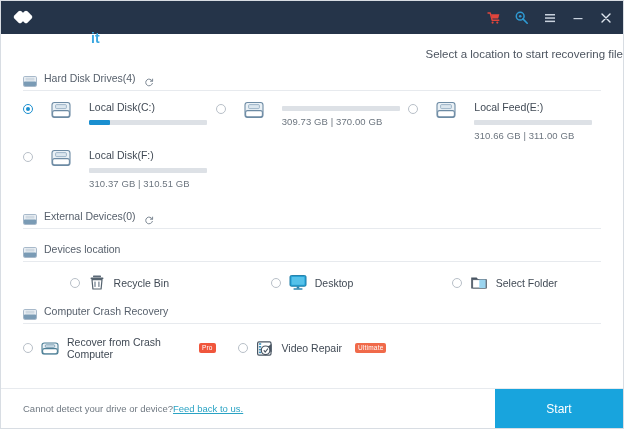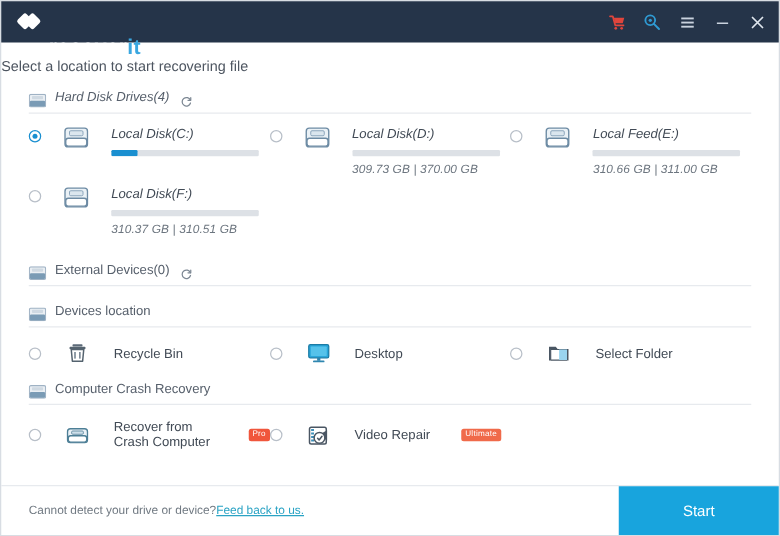--- a/index.html
+++ b/index.html
@@ -26,35 +26,35 @@
     flex: 0 0 33px;
   }
   .logo-wrap { display: flex; align-items: center; gap: 7px; }
   .logo-mark { width: 17px; height: 17px; position: relative; }
   .logo-mark .d1, .logo-mark .d2 {
     position: absolute; width: 10px; height: 10px;
     transform: rotate(45deg); border-radius: 2px;
   }
   .logo-mark .d1 { left: 0; top: 3px; background: #ffffff; }
   .logo-mark .d2 { left: 6px; top: 3px; background: #ffffff; }
-  .logo-text { font-size: 17px; font-weight: bold; letter-spacing: .2px; color: #ffffff; margin-top: 40px; }
+  .logo-text { font-size: 14px; font-weight: bold; letter-spacing: .2px; color: #ffffff; margin-top: 40px; }
   .logo-text .accent { color: #3aa7e0; }
 
   .titlebar-spacer { flex: 1 1 auto; }
   .win-icons { display: flex; align-items: center; gap: 13px; }
   .ticon {
     width: 15px; height: 15px;
     display: flex; align-items: center; justify-content: center;
     cursor: default;
   }
   .ticon svg { display: block; }
 
   
   .page-title {
-    text-align: left;
+    text-align: right;
     font-size: 11.5px;
     color: #4d5560;
     padding: 14px 0 12px 0;
     flex: 0 0 auto;
   }
 
   
   .content {
     flex: 1 1 auto;
     padding: 0 22px;
@@ -97,36 +97,36 @@
     height: 5px; background: #dde1e6; border-radius: 1px;
     margin: 6px 0 5px 0; width: 118px; overflow: hidden;
   }
   .bar .fill { height: 100%; background: #1a8fd0; border-radius: 1px; }
   .drive-cap { font-size: 9.5px; color: #6c757f; letter-spacing: .1px; }
 
   .loc-grid {
     display: grid; grid-template-columns: 1fr 1fr 1fr;
     padding: 12px 0 0 0;
   }
-  .loc-item { display: flex; align-items: center; gap: 20px; }
+  .loc-item { display: flex; align-items: center; gap: 8px; justify-content: center; }
   .loc-item .radio { margin-top: 0; }
   .loc-icon { width: 18px; height: 17px; flex: 0 0 18px; }
   .loc-label { font-size: 10.5px; color: #414a55; }
 
   .badge {
     display: inline-block;
     font-size: 6.5px; color: #fff; background: #f0563c;
     border-radius: 2px; padding: 1px 3px 1px 3px;
     margin-left: 5px; vertical-align: middle; line-height: 8px;
     letter-spacing: .2px;
   }
   .badge.ult { background: #f06a4a; }
 
   .sec-block { margin-top: 14px; }
-  .sec-block.first { margin-top: 0; font-style: italic; }
+  .sec-block.first { margin-top: 0; }
 
   
   .footer {
     flex: 0 0 40px; height: 40px;
     border-top: 1px solid #e7eaee;
     display: flex; align-items: center;
     padding-left: 22px;
     position: relative;
   }
   .foot-text { font-size: 9.5px; color: #707982; }
@@ -237,21 +237,20 @@
         <div class="drive">
           <span class="radio"></span>
           <span class="drive-icon">
             <svg width="20" height="18" viewBox="0 0 20 18">
               <rect x="1" y="1.5" width="18" height="15" rx="2.4" fill="#eaf1f6" stroke="#6d8ba4" stroke-width="1.1"></rect>
               <rect x="1.6" y="9.6" width="16.8" height="6.3" rx="2" fill="#ffffff" stroke="#6d8ba4" stroke-width="1.1"></rect>
               <rect x="4.6" y="3.6" width="10.8" height="4" rx="1" fill="#dbe6ee" stroke="#8ca6bc" stroke-width="0.8"></rect>
             </svg>
           </span>
           <span class="drive-body">
-            <span class="drive-name" style="display:block">Local Disk(D:)</span>
             <span class="bar" style="display:block">
               <span class="fill" style="display:block;width:0%"></span>
             </span>
             <span class="drive-cap" style="display:block">309.73 GB | 370.00 GB</span>
           </span>
         </div>
 
         <div class="drive">
           <span class="radio"></span>
           <span class="drive-icon">

